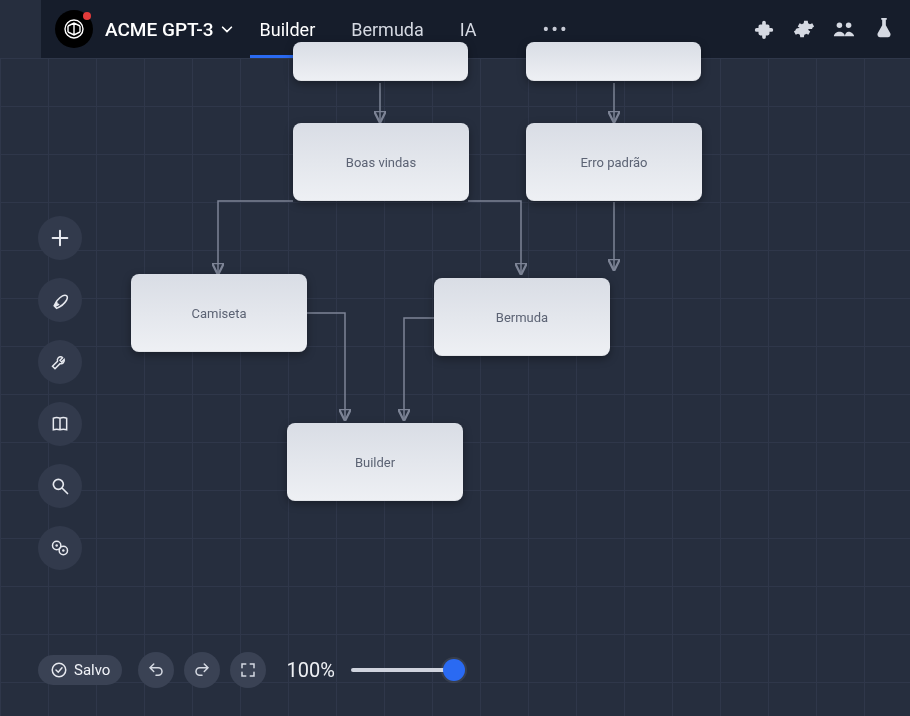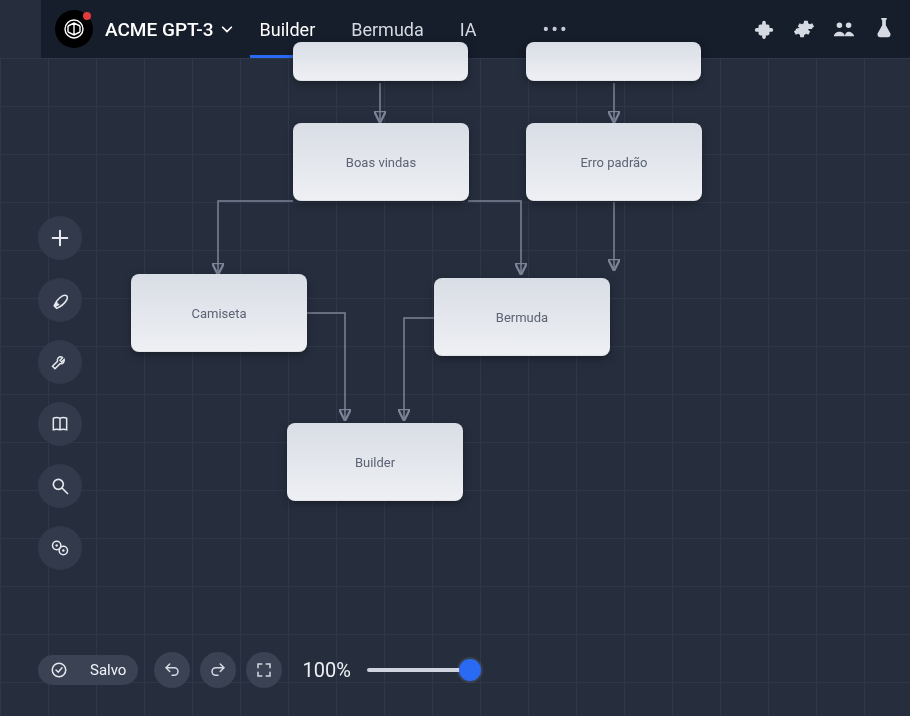--- a/index.html
+++ b/index.html
@@ -37,21 +37,21 @@
   .node { position: absolute; width: 175px; height: 39px; border-radius: 8px; background: linear-gradient(180deg,#d9dde5,#eef0f4); box-shadow: 0 3px 8px rgba(0,0,0,.35), inset 0 -1px 0 rgba(0,0,0,.05); display: flex; align-items: center; justify-content: center; font-size: 13px; color: #5c6374; cursor: pointer; z-index: 2; }
   .node.wide { width: 176px; height: 78px; }
 
   
   svg.flow { position: absolute; top: 0; left: 0; width: 910px; height: 658px; z-index: 1; pointer-events: none; }
   .flow path, .flow line { stroke: #7d8496; stroke-width: 1.5; fill: none; }
   .arrowhead { fill: #7d8496; }
 
   
   .bottom { position: absolute; left: 38px; bottom: 28px; display: flex; align-items: center; gap: 16px; z-index: 3; }
-  .status-pill { display: flex; align-items: center; gap: 22px; background: #3a4254; border-radius: 18px; padding: 6px 12px; font-size: 15px; color: #f1f3f8; }
+  .status-pill { display: flex; align-items: center; gap: 6px; background: #3a4254; border-radius: 18px; padding: 6px 12px; font-size: 15px; color: #f1f3f8; }
   .undo-redo { display: flex; gap: 10px; }
   .round-btn { width: 36px; height: 36px; border-radius: 50%; background: #3a4254; display: flex; align-items: center; justify-content: center; color: #d5d9e2; cursor: pointer; }
   .zoom-label { font-size: 20px; color: #eef0f4; margin-left: 4px; }
   .slider-wrap { width: 110px; height: 24px; display: flex; align-items: center; }
   .slider-track { position: relative; width: 100%; height: 4px; background: #cfd3dd; border-radius: 2px; }
   .slider-thumb { position: absolute; right: -4px; top: 50%; transform: translateY(-50%); width: 22px; height: 22px; border-radius: 50%; background: #2a6af2; box-shadow: 0 0 0 2px rgba(255,255,255,.08); cursor: pointer; }
 
   svg { display: block; }
 </style>
 </head>

